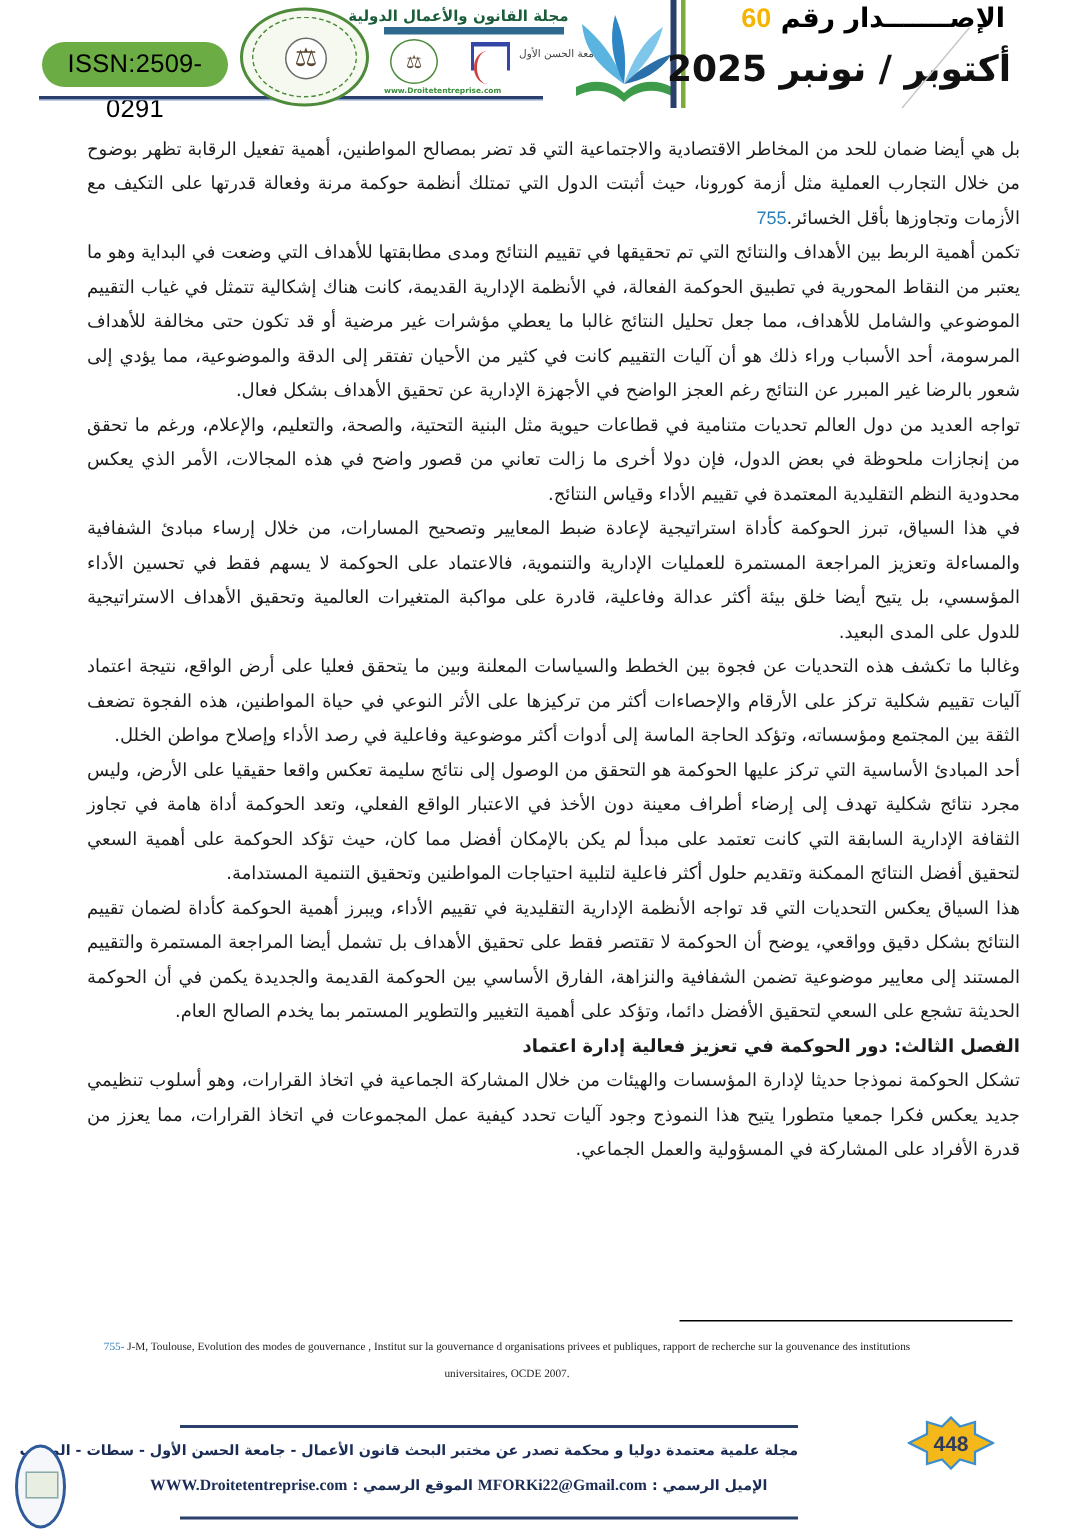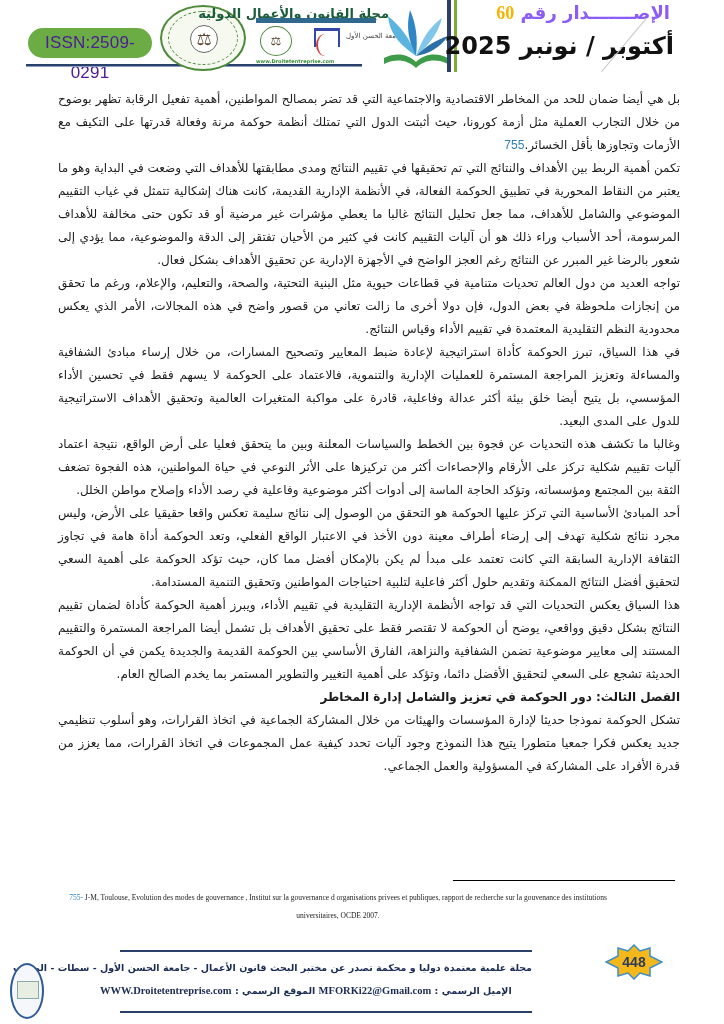--- a/index.html
+++ b/index.html
@@ -2,54 +2,54 @@
 <html><head>
   <meta charset="utf-8">
   <style>
     html, body { margin: 0; padding: 0; background: #ffffff; }
     body { width: 724px; height: 1024px; position: relative; overflow: hidden;
            font-family: "DejaVu Sans", sans-serif; color: #1a1a1a; }
 
     
     .header { position: absolute; left: 0; top: 0; width: 724px; height: 72px; }
     .issn-badge { position: absolute; left: 28px; top: 28px; width: 124px; height: 30px;
-                  background: #6bac45; border-radius: 15px; color: #4c1d95;
+                  background: #6bac45; border-radius: 15px; color: #000000;
                   font-family: "Liberation Sans", sans-serif; font-size: 17px; line-height: 30px;
                   text-align: center; letter-spacing: 0.2px; }
     .header-rule { position: absolute; left: 26px; top: 64px; width: 336px; height: 3px;
                    background: linear-gradient(to bottom, #2b3f6b 0, #2b3f6b 2px, #8aa0c8 2px); }
     .seal-lab { position: absolute; left: 160px; top: 5px; width: 82px; height: 62px;
                 border-radius: 50%; border: 2px solid #4d8a3a; background: #f6f9ef; }
     .seal-lab .ring-text { position: absolute; left: 6px; top: 4px; right: 6px; bottom: 4px;
                 border-radius: 50%; border: 1px dashed #4d8a3a; }
     .seal-lab .scale { position: absolute; left: 28px; top: 18px; width: 26px; height: 26px;
                 border-radius: 50%; background: #ffffff; border: 1px solid #6a6a6a;
                 font-size: 17px; line-height: 26px; text-align: center; color: #5a4632; }
 
     .banner { position: absolute; left: 256px; top: 6px; width: 185px; height: 62px; }
-    .banner-title { position: absolute; right: 52px; top: 0; font-size: 13px; color: #1b5c3a;
+    .banner-title { position: absolute; right: 62px; top: 0; font-size: 10px; color: #1b5c3a;
                     font-weight: bold; white-space: nowrap; direction: rtl; }
     .banner-sub { position: absolute; left: 0; top: 12px; width: 120px; height: 5px; background: #2f6a8e; }
     .banner-seal { position: absolute; left: 4px; top: 20px; width: 30px; height: 28px; border-radius: 50%;
                    border: 1.5px solid #4d8a3a; background: #fff; font-size: 12px; text-align: center; line-height: 28px; color:#5a4632; }
     .banner-uni-mark { position: absolute; left: 58px; top: 22px; width: 22px; height: 16px;
                        border-top: 3px solid #3347a8; border-left: 2px solid #3347a8; border-right: 2px solid #3347a8; }
     .banner-uni-arc { position: absolute; left: 60px; top: 28px; width: 16px; height: 22px;
                       border-left: 2px solid #d04040; border-radius: 50% 0 0 50%; }
     .banner-uni-name { position: absolute; left: 90px; top: 26px; font-size: 7px; color: #444; direction: rtl; }
     .banner-url { position: absolute; left: 0; top: 52px; font-size: 5px; color: #3a8d3a; font-weight: bold; }
     .book-logo { position: absolute; left: 382px; top: 6px; width: 68px; height: 64px; }
 
     .vbar1 { position: absolute; left: 447px; top: 0; width: 4px; height: 72px; background: #2b3f6b; }
     .vbar2 { position: absolute; left: 454px; top: 0; width: 3px; height: 72px; background: #7cab3c; }
 
     .issue-line { position: absolute; left: 470px; top: 2px; width: 200px; text-align: right;
                   direction: rtl; font-size: 18px; font-weight: bold; white-space: nowrap; }
-    .issue-label { color: #8b5cf6; }
-    .issue-num { color: #f4b400; font-family: Liberation Serif, serif; }
+    .issue-label { color: #000000; }
+    .issue-num { color: #f4b400; font-family: Liberation Sans, sans-serif; }
     .date-line { position: absolute; left: 462px; top: 32px; width: 212px; text-align: right;
                  direction: rtl; font-size: 24px; font-weight: bold; color: #111; white-space: nowrap;
                  font-family: "DejaVu Sans", sans-serif; }
     .diag-line { position: absolute; left: 646px; top: 18px; width: 1px; height: 70px;
                  background: #c8c8c8; transform: rotate(40deg); transform-origin: top left; }
 
     
     .content { position: absolute; left: 58px; top: 88px; width: 622px; direction: rtl;
                text-align: justify; font-size: 12px; line-height: 23px; color: #1c1c1c; }
     .content p { margin: 0; }
@@ -122,21 +122,21 @@
 <div class="content">
   <p>
     <span>بل هي أيضا ضمان للحد من المخاطر الاقتصادية والاجتماعية التي قد تضر بمصالح المواطنين، أهمية تفعيل الرقابة تظهر بوضوح من خلال التجارب العملية مثل أزمة كورونا، حيث أثبتت الدول التي تمتلك أنظمة حوكمة مرنة وفعالة قدرتها على التكيف مع الأزمات وتجاوزها بأقل الخسائر.</span><span class="fn-ref">755</span>
   </p>
   <p>تكمن أهمية الربط بين الأهداف والنتائج التي تم تحقيقها في تقييم النتائج ومدى مطابقتها للأهداف التي وضعت في البداية وهو ما يعتبر من النقاط المحورية في تطبيق الحوكمة الفعالة، في الأنظمة الإدارية القديمة، كانت هناك إشكالية تتمثل في غياب التقييم الموضوعي والشامل للأهداف، مما جعل تحليل النتائج غالبا ما يعطي مؤشرات غير مرضية أو قد تكون حتى مخالفة للأهداف المرسومة، أحد الأسباب وراء ذلك هو أن آليات التقييم كانت في كثير من الأحيان تفتقر إلى الدقة والموضوعية، مما يؤدي إلى شعور بالرضا غير المبرر عن النتائج رغم العجز الواضح في الأجهزة الإدارية عن تحقيق الأهداف بشكل فعال.</p>
   <p>تواجه العديد من دول العالم تحديات متنامية في قطاعات حيوية مثل البنية التحتية، والصحة، والتعليم، والإعلام، ورغم ما تحقق من إنجازات ملحوظة في بعض الدول، فإن دولا أخرى ما زالت تعاني من قصور واضح في هذه المجالات، الأمر الذي يعكس محدودية النظم التقليدية المعتمدة في تقييم الأداء وقياس النتائج.</p>
   <p>في هذا السياق، تبرز الحوكمة كأداة استراتيجية لإعادة ضبط المعايير وتصحيح المسارات، من خلال إرساء مبادئ الشفافية والمساءلة وتعزيز المراجعة المستمرة للعمليات الإدارية والتنموية، فالاعتماد على الحوكمة لا يسهم فقط في تحسين الأداء المؤسسي، بل يتيح أيضا خلق بيئة أكثر عدالة وفاعلية، قادرة على مواكبة المتغيرات العالمية وتحقيق الأهداف الاستراتيجية للدول على المدى البعيد.</p>
   <p>وغالبا ما تكشف هذه التحديات عن فجوة بين الخطط والسياسات المعلنة وبين ما يتحقق فعليا على أرض الواقع، نتيجة اعتماد آليات تقييم شكلية تركز على الأرقام والإحصاءات أكثر من تركيزها على الأثر النوعي في حياة المواطنين، هذه الفجوة تضعف الثقة بين المجتمع ومؤسساته، وتؤكد الحاجة الماسة إلى أدوات أكثر موضوعية وفاعلية في رصد الأداء وإصلاح مواطن الخلل.</p>
   <p>أحد المبادئ الأساسية التي تركز عليها الحوكمة هو التحقق من الوصول إلى نتائج سليمة تعكس واقعا حقيقيا على الأرض، وليس مجرد نتائج شكلية تهدف إلى إرضاء أطراف معينة دون الأخذ في الاعتبار الواقع الفعلي، وتعد الحوكمة أداة هامة في تجاوز الثقافة الإدارية السابقة التي كانت تعتمد على مبدأ لم يكن بالإمكان أفضل مما كان، حيث تؤكد الحوكمة على أهمية السعي لتحقيق أفضل النتائج الممكنة وتقديم حلول أكثر فاعلية لتلبية احتياجات المواطنين وتحقيق التنمية المستدامة.</p>
   <p>هذا السياق يعكس التحديات التي قد تواجه الأنظمة الإدارية التقليدية في تقييم الأداء، ويبرز أهمية الحوكمة كأداة لضمان تقييم النتائج بشكل دقيق وواقعي، يوضح أن الحوكمة لا تقتصر فقط على تحقيق الأهداف بل تشمل أيضا المراجعة المستمرة والتقييم المستند إلى معايير موضوعية تضمن الشفافية والنزاهة، الفارق الأساسي بين الحوكمة القديمة والجديدة يكمن في أن الحوكمة الحديثة تشجع على السعي لتحقيق الأفضل دائما، وتؤكد على أهمية التغيير والتطوير المستمر بما يخدم الصالح العام.</p>
-  <p class="section-heading">الفصل الثالث: دور الحوكمة في تعزيز والشامل إدارة المخاطر</p>
+  <p class="section-heading">الفصل الثالث: دور الحوكمة في تعزيز فعالية إدارة اعتماد</p>
   <p>تشكل الحوكمة نموذجا حديثا لإدارة المؤسسات والهيئات من خلال المشاركة الجماعية في اتخاذ القرارات، وهو أسلوب تنظيمي جديد يعكس فكرا جمعيا متطورا يتيح هذا النموذج وجود آليات تحدد كيفية عمل المجموعات في اتخاذ القرارات، مما يعزز من قدرة الأفراد على المشاركة في المسؤولية والعمل الجماعي.</p>
 </div>
 
 <div class="fn-divider"></div>
 <div class="footnote">
   <span class="fn-num">755-</span><span> J-M, Toulouse, Evolution des modes de gouvernance , Institut sur la gouvernance d organisations privees et publiques, rapport de recherche sur la gouvenance des institutions universitaires, OCDE 2007.</span>
 </div>
 
 <div class="footer-rule-top"></div>
 <div class="footer-line1">مجلة علمية معتمدة دوليا و محكمة تصدر عن مختبر البحث قانون الأعمال - جامعة الحسن الأول - سطات - المغرب</div>

